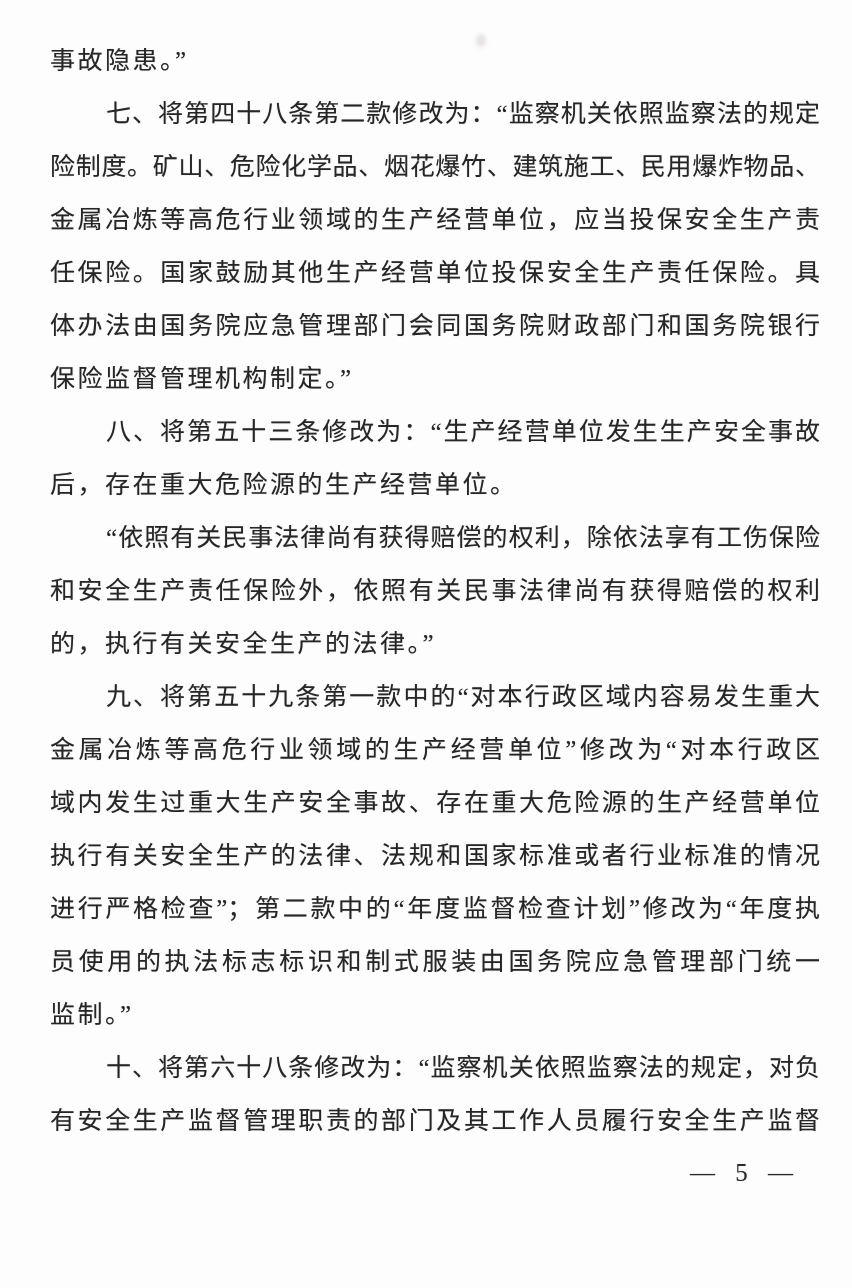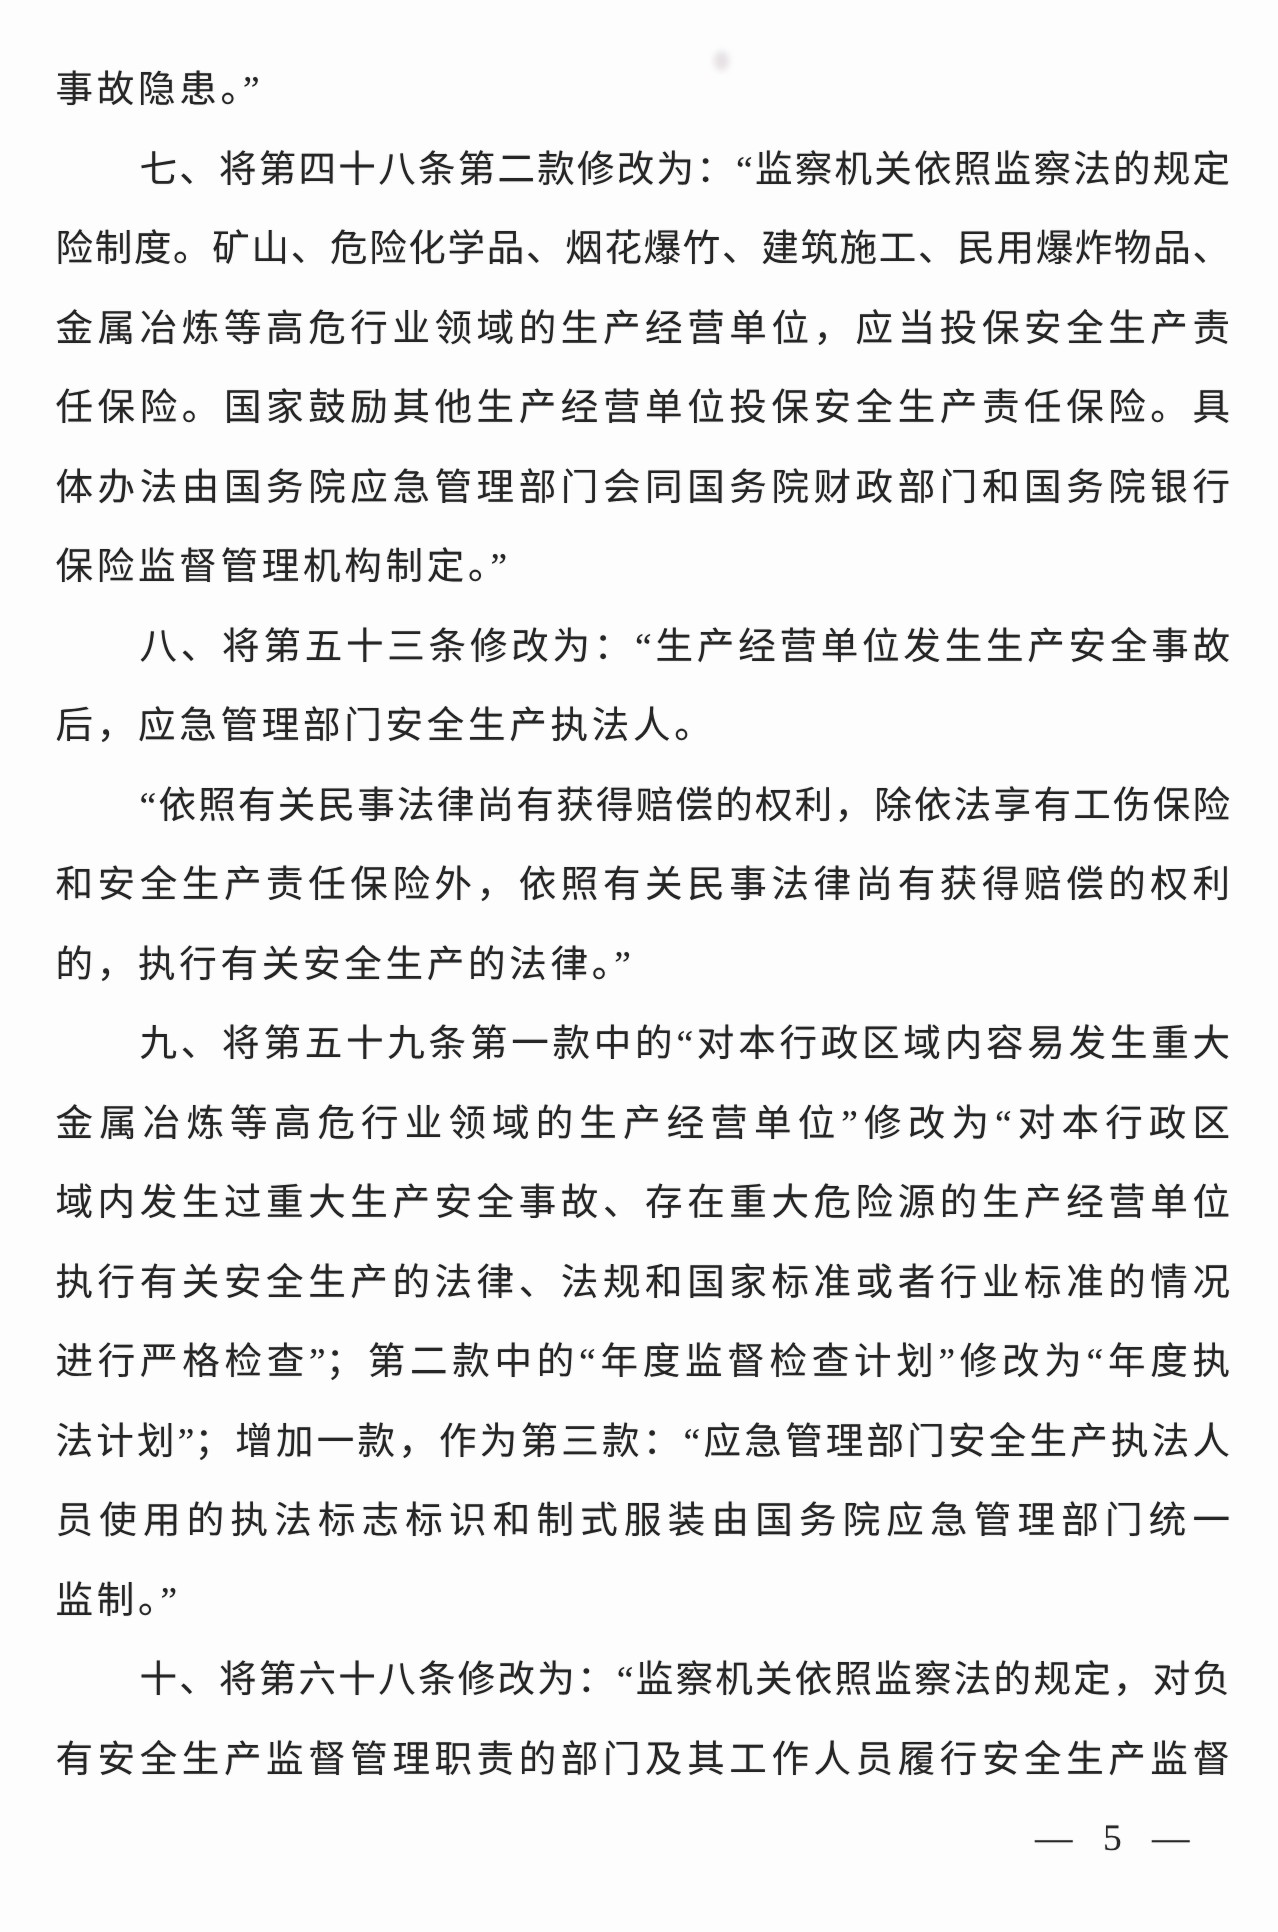--- a/index.html
+++ b/index.html
@@ -7,21 +7,21 @@
     padding: 0;
     background: #e8e8e8;
   }
   .page {
     position: relative;
     width: 852px;
     height: 1288px;
     margin: 0 auto;
     background: #fdfdfd;
     box-sizing: border-box;
-    padding: 34px 32px 0 37px;
+    padding: 34px 32px 0 50px;
     overflow: hidden;
     font-family: "Liberation Serif", "DejaVu Serif", serif;
     color: #262626;
   }
   .line {
     height: 53px;
     line-height: 53px;
     font-size: 25px;
     text-align: justify;
     text-align-last: justify;
@@ -75,36 +75,35 @@
     <div class="line indent">七、将第四十八条第二款修改为：“监察机关依照监察法的规定</div>
     <div class="line">险制度。矿山、危险化学品、烟花爆竹、建筑施工、民用爆炸物品、</div>
     <div class="line">金属冶炼等高危行业领域的生产经营单位，应当投保安全生产责</div>
     <div class="line">任保险。国家鼓励其他生产经营单位投保安全生产责任保险。具</div>
     <div class="line">体办法由国务院应急管理部门会同国务院财政部门和国务院银行</div>
     <div class="line end">保险监督管理机构制定。”</div>
   </div>
 
   <div>
     <div class="line indent">八、将第五十三条修改为：“生产经营单位发生生产安全事故</div>
-    <div class="line end">后，应急管理部门安全生产执法人。</div>
+    <div class="line end">后，存在重大危险源的生产经营单位。</div>
   </div>
 
   <div>
     <div class="line indent">“依照有关民事法律尚有获得赔偿的权利，除依法享有工伤保险</div>
     <div class="line">和安全生产责任保险外，依照有关民事法律尚有获得赔偿的权利</div>
     <div class="line end">的，执行有关安全生产的法律。”</div>
   </div>
 
   <div>
     <div class="line indent">九、将第五十九条第一款中的“对本行政区域内容易发生重大</div>
     <div class="line">金属冶炼等高危行业领域的生产经营单位”修改为“对本行政区</div>
     <div class="line">域内发生过重大生产安全事故、存在重大危险源的生产经营单位</div>
     <div class="line">执行有关安全生产的法律、法规和国家标准或者行业标准的情况</div>
     <div class="line">进行严格检查”；第二款中的“年度监督检查计划”修改为“年度执</div>
-    <div class="line">法计划”；增加一款，作为第三款：“应急管理部门安全生产执法人</div>
     <div class="line">员使用的执法标志标识和制式服装由国务院应急管理部门统一</div>
     <div class="line end">监制。”</div>
   </div>
 
   <div>
     <div class="line indent">十、将第六十八条修改为：“监察机关依照监察法的规定，对负</div>
     <div class="line">有安全生产监督管理职责的部门及其工作人员履行安全生产监督</div>
   </div>
 
   <div class="page-number-row">

